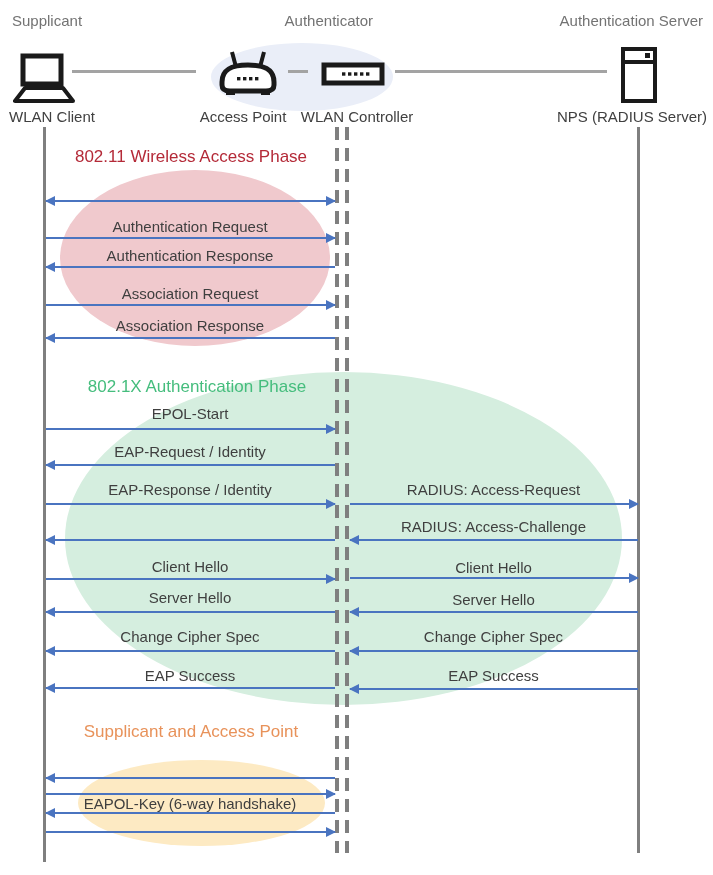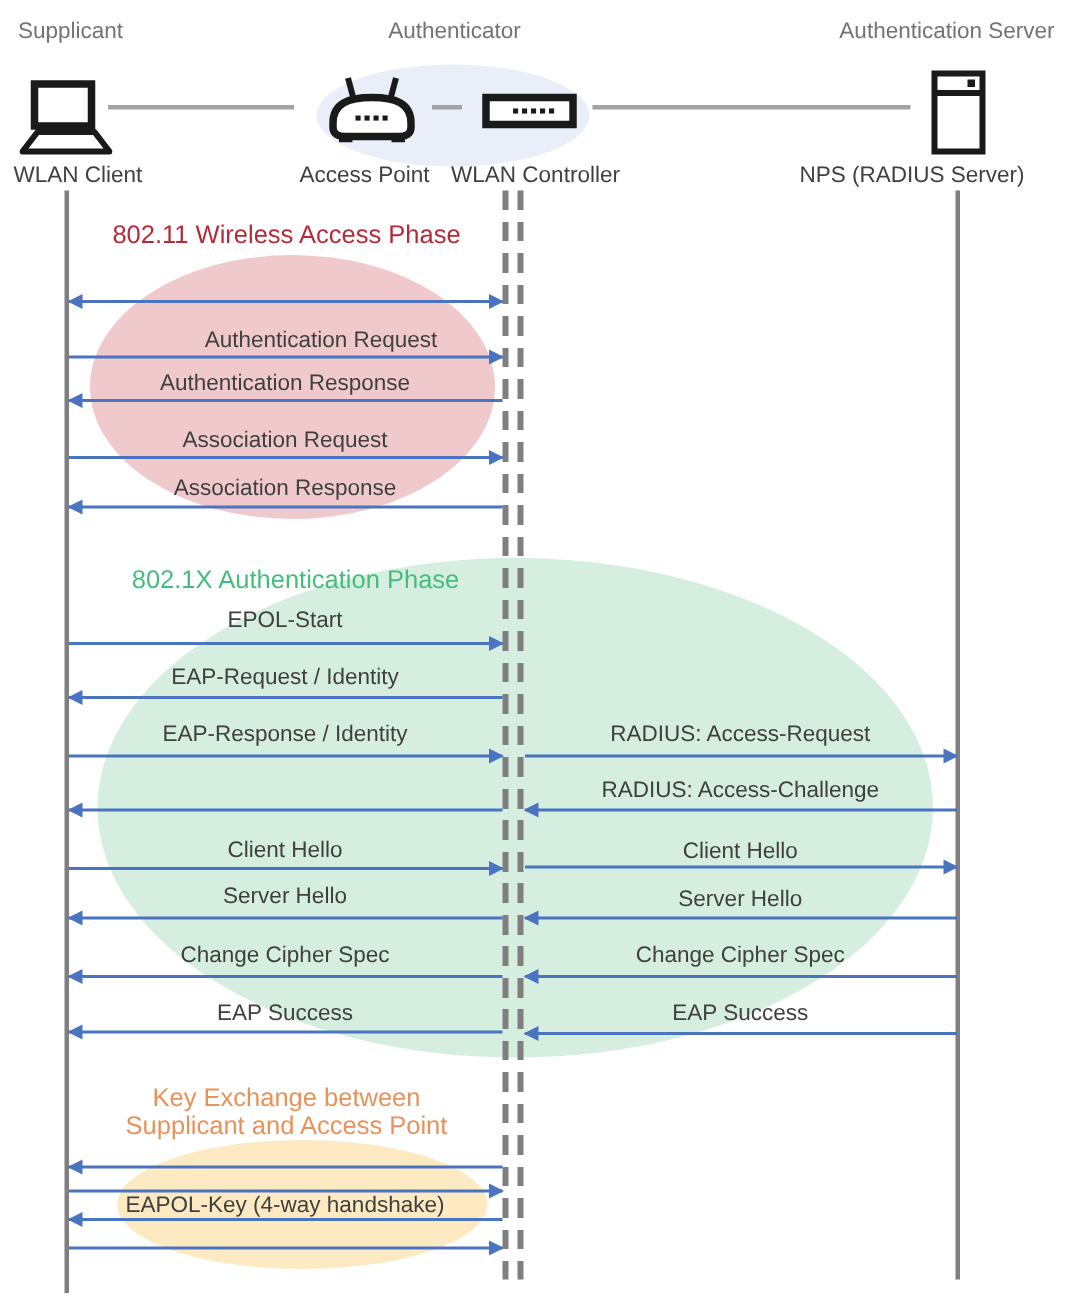--- a/index.html
+++ b/index.html
@@ -52,21 +52,21 @@
   svg{display:block;}
 </style>
 </head>
 <body>
 
 <div class="canvas">
 
   <div class="ellipse e-lavender"></div>
 
   <div class="role" style="left:12px;">Supplicant</div>
-  <div class="role" style="left:233px;width:140px;text-align:center;">Authenticator</div>
+  <div class="role" style="left:233px;width:140px;text-align:right;">Authenticator</div>
   <div class="role" style="left:543px;width:160px;text-align:right;">Authentication Server</div>
 
   <div class="connector" style="left:72px;width:124px;"></div>
   <div class="connector" style="left:288px;width:20px;"></div>
   <div class="connector" style="left:395px;width:212px;"></div>
 
   <div class="icon" style="left:13px;top:53px;">
     <svg width="62" height="52" viewBox="0 0 62 52">
       <rect x="10" y="3" width="38" height="28" fill="#fff" stroke="#1a1a1a" stroke-width="5"></rect>
       <path d="M2 48 L60 48 L50 35 L12 35 Z" fill="#fff" stroke="#1a1a1a" stroke-width="4" stroke-linejoin="round"></path>
@@ -102,44 +102,43 @@
     <svg width="38" height="58" viewBox="0 0 38 58">
       <rect x="3" y="3" width="32" height="52" fill="#fff" stroke="#1a1a1a" stroke-width="4"></rect>
       <line x1="3" y1="16" x2="35" y2="16" stroke="#1a1a1a" stroke-width="4"></line>
       <rect x="25" y="7" width="5" height="5" fill="#1a1a1a"></rect>
     </svg>
   </div>
 
   <div class="nodelabel" style="left:6px;width:92px;">WLAN Client</div>
   <div class="nodelabel" style="left:193px;width:100px;">Access Point</div>
   <div class="nodelabel" style="left:296px;width:122px;">WLAN Controller</div>
-  <div class="nodelabel" style="left:528px;width:160px;">NPS (RADIUS Server)</div>
+  <div class="nodelabel" style="left:552px;width:160px;">NPS (RADIUS Server)</div>
 
   <div class="ellipse e-pink"></div>
   <div class="ellipse e-mint"></div>
   <div class="ellipse e-cream"></div>
 
   <div class="lifeline" style="left:43px;height:735px;"></div>
   <div class="dashline" style="left:335px;"></div>
   <div class="dashline" style="left:345px;"></div>
   <div class="lifeline" style="left:637px;height:726px;"></div>
 
   <div class="phase-title pt-red" style="left:60px;top:147px;width:262px;">802.11 Wireless Access Phase</div>
   <div class="phase-title pt-green" style="left:66px;top:377px;width:262px;">802.1X Authentication Phase</div>
   <div class="phase-title pt-orange" style="left:60px;top:722px;width:262px;">
-    <span style="display:block;">Key Exchange between</span>
     <span style="display:block;">Supplicant and Access Point</span>
   </div>
 
   <div class="arr segL" style="top:200px;">
       <i class="h hl"></i>
       <i class="h hr"></i>
     </div>
 
-  <div class="lbl lblL" style="top:218px;padding-left:24px;">Authentication Request</div>
+  <div class="lbl lblL" style="top:218px;">Authentication Request</div>
   <div class="arr segL" style="top:237px;">
       <i class="h hr"></i>
     </div>
 
   <div class="lbl lblL" style="top:247px;">Authentication Response</div>
   <div class="arr segL" style="top:266px;">
       <i class="h hl"></i>
     </div>
 
   <div class="lbl lblL" style="top:285px;">Association Request</div>
@@ -214,21 +213,21 @@
   <div class="arr segR" style="top:688px;">
       <i class="h hl"></i>
     </div>
 
   <div class="arr segL" style="top:777px;">
       <i class="h hl"></i>
     </div>
   <div class="arr segL" style="top:793px;">
       <i class="h hr"></i>
     </div>
-  <div class="lbl lblL" style="top:795px;">EAPOL-Key (4-way handshake)</div>
+  <div class="lbl lblL" style="top:795px;">EAPOL-Key (6-way handshake)</div>
   <div class="arr segL" style="top:812px;">
       <i class="h hl"></i>
     </div>
   <div class="arr segL" style="top:831px;">
       <i class="h hr"></i>
     </div>
 
 </div>
 
 </body></html>

